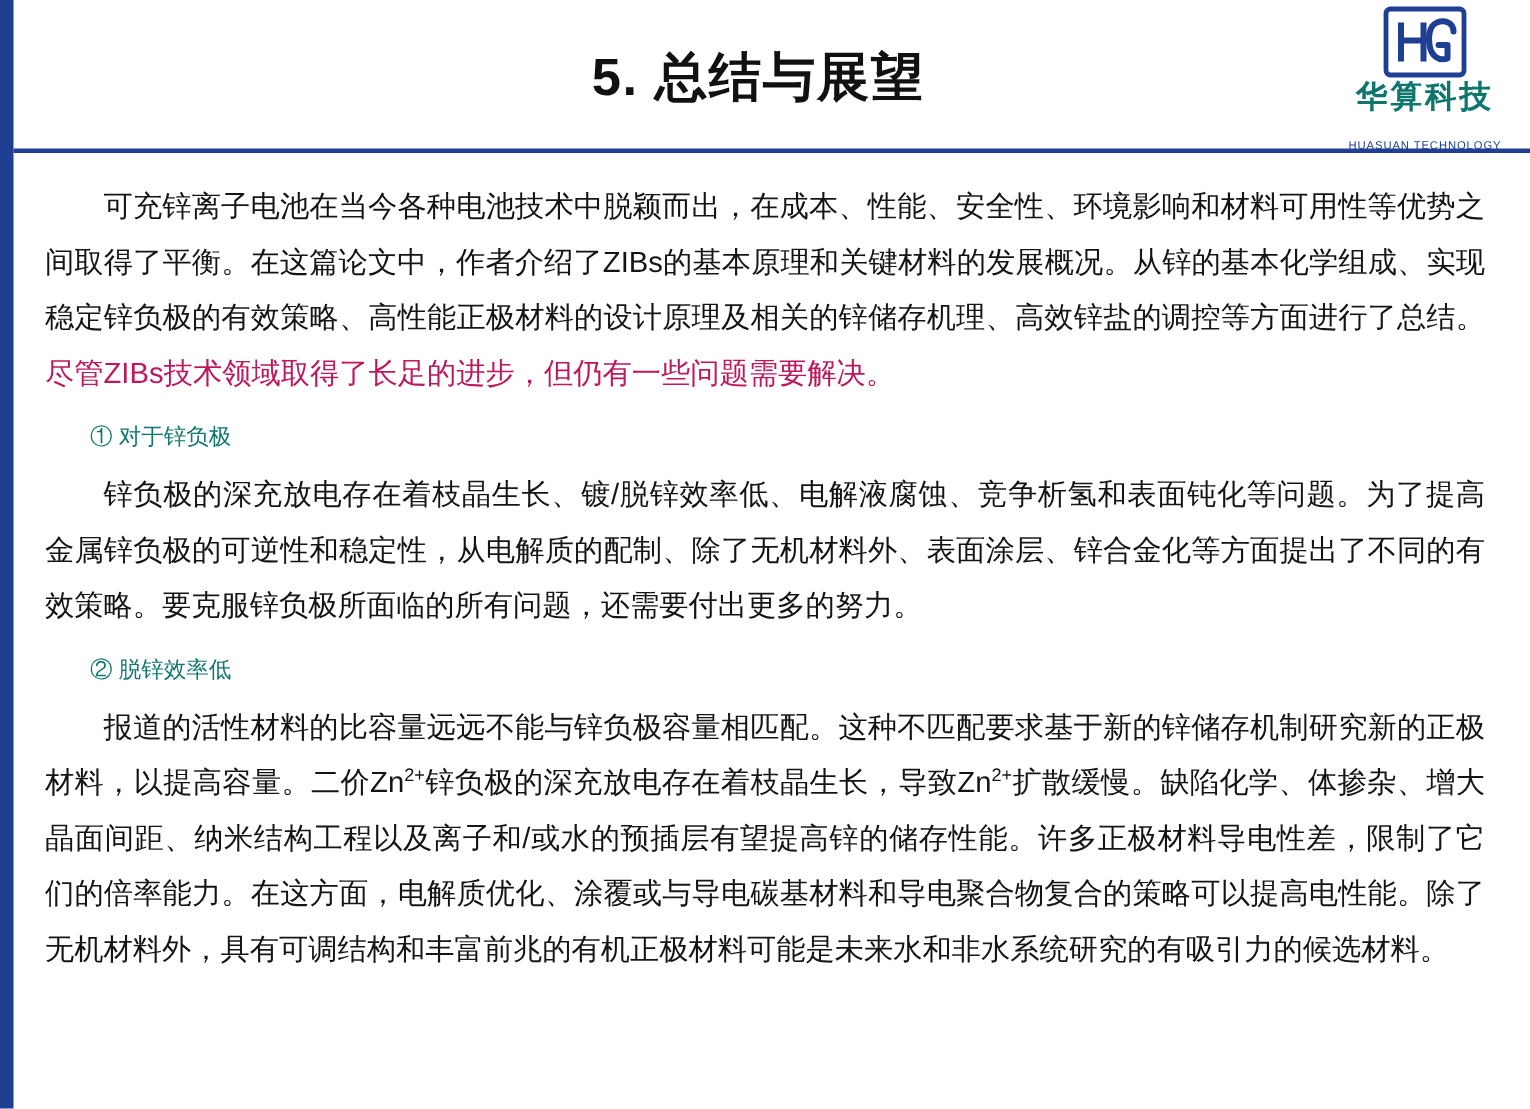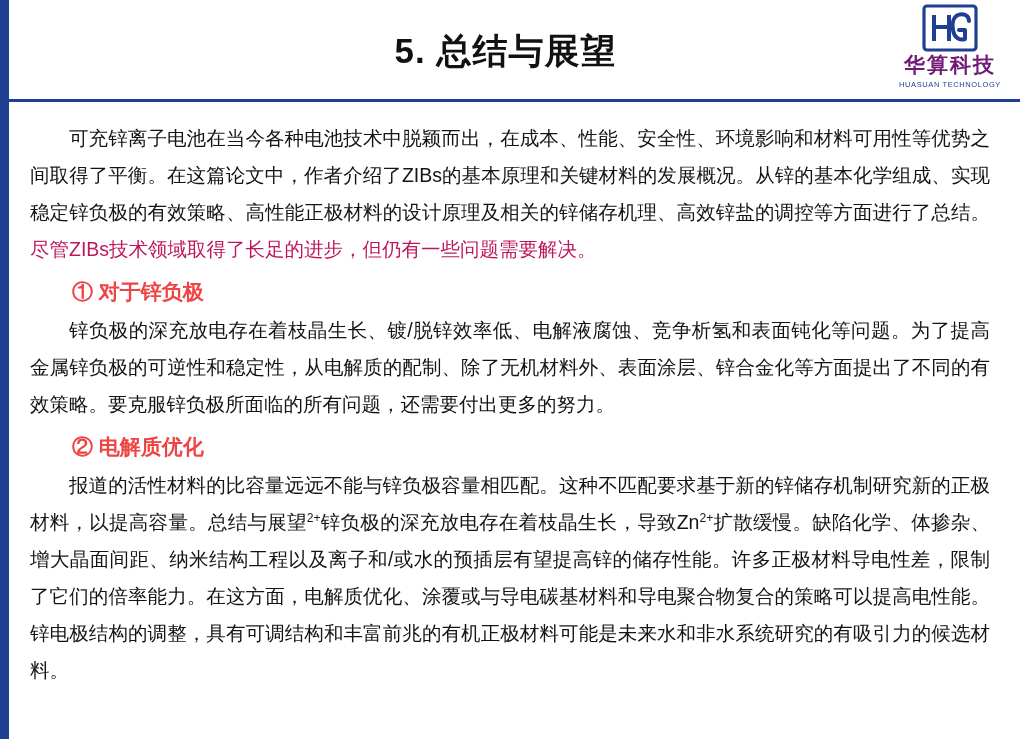--- a/index.html
+++ b/index.html
@@ -65,31 +65,31 @@
   }
   .logo-mark {
     width: 56px;
     height: 48px;
     margin: 0 auto;
     display: block;
   }
   .logo-cn {
     font-size: 21px;
     font-weight: bold;
-    color: #701a75;
+    color: #0f766e;
     letter-spacing: 2px;
     line-height: 1.1;
     margin-top: 1px;
     text-align: center;
   }
   .logo-en {
     font-size: 7.5px;
     color: #1f3f92;
     letter-spacing: 0.6px;
-    margin-top: 4px;
+    margin-top: 16px;
   }
 
   
   .content {
     position: absolute;
     left: 30px;
     top: 120px;
     width: 960px;
     font-size: 19.5px;
     line-height: 37px;
@@ -99,23 +99,23 @@
     margin: 0;
     text-align: justify;
     text-indent: 2em;
   }
   .red {
     color: #be185d;
   }
   .sub-head {
     margin: 4px 0 0 0;
     text-indent: 2em;
-    color: #ef4444;
-    font-weight: bold;
-    font-size: 21px;
+    color: #0f766e;
+    font-weight: normal;
+    font-size: 15px;
     line-height: 40px;
   }
   sup {
     font-size: 0.62em;
     vertical-align: super;
     line-height: 0;
   }
 </style>
 </head>
 <body>
@@ -140,17 +140,17 @@
 </div>
 
 <div class="content">
 
   <p class="para"><span>可充锌离子电池在当今各种电池技术中脱颖而出，在成本、性能、安全性、环境影响和材料可用性等优势之间取得了平衡。在这篇论文中，作者介绍了ZIBs的基本原理和关键材料的发展概况。从锌的基本化学组成、实现稳定锌负极的有效策略、高性能正极材料的设计原理及相关的锌储存机理、高效锌盐的调控等方面进行了总结。</span><span class="red">尽管ZIBs技术领域取得了长足的进步，但仍有一些问题需要解决。</span></p>
 
   <p class="sub-head">① 对于锌负极</p>
 
   <p class="para">锌负极的深充放电存在着枝晶生长、镀/脱锌效率低、电解液腐蚀、竞争析氢和表面钝化等问题。为了提高金属锌负极的可逆性和稳定性，从电解质的配制、除了无机材料外、表面涂层、锌合金化等方面提出了不同的有效策略。要克服锌负极所面临的所有问题，还需要付出更多的努力。</p>
 
-  <p class="sub-head">② 电解质优化</p>
+  <p class="sub-head">② 脱锌效率低</p>
 
-  <p class="para"><span>报道的活性材料的比容量远远不能与锌负极容量相匹配。这种不匹配要求基于新的锌储存机制研究新的正极材料，以提高容量。总结与展望</span><sup>2+</sup><span>锌负极的深充放电存在着枝晶生长，导致Zn</span><sup>2+</sup><span>扩散缓慢。缺陷化学、体掺杂、增大晶面间距、纳米结构工程以及离子和/或水的预插层有望提高锌的储存性能。许多正极材料导电性差，限制了它们的倍率能力。在这方面，电解质优化、涂覆或与导电碳基材料和导电聚合物复合的策略可以提高电性能。锌电极结构的调整，具有可调结构和丰富前兆的有机正极材料可能是未来水和非水系统研究的有吸引力的候选材料。</span></p>
+  <p class="para"><span>报道的活性材料的比容量远远不能与锌负极容量相匹配。这种不匹配要求基于新的锌储存机制研究新的正极材料，以提高容量。二价Zn</span><sup>2+</sup><span>锌负极的深充放电存在着枝晶生长，导致Zn</span><sup>2+</sup><span>扩散缓慢。缺陷化学、体掺杂、增大晶面间距、纳米结构工程以及离子和/或水的预插层有望提高锌的储存性能。许多正极材料导电性差，限制了它们的倍率能力。在这方面，电解质优化、涂覆或与导电碳基材料和导电聚合物复合的策略可以提高电性能。除了无机材料外，具有可调结构和丰富前兆的有机正极材料可能是未来水和非水系统研究的有吸引力的候选材料。</span></p>
 
 </div>
 
 </body></html>

